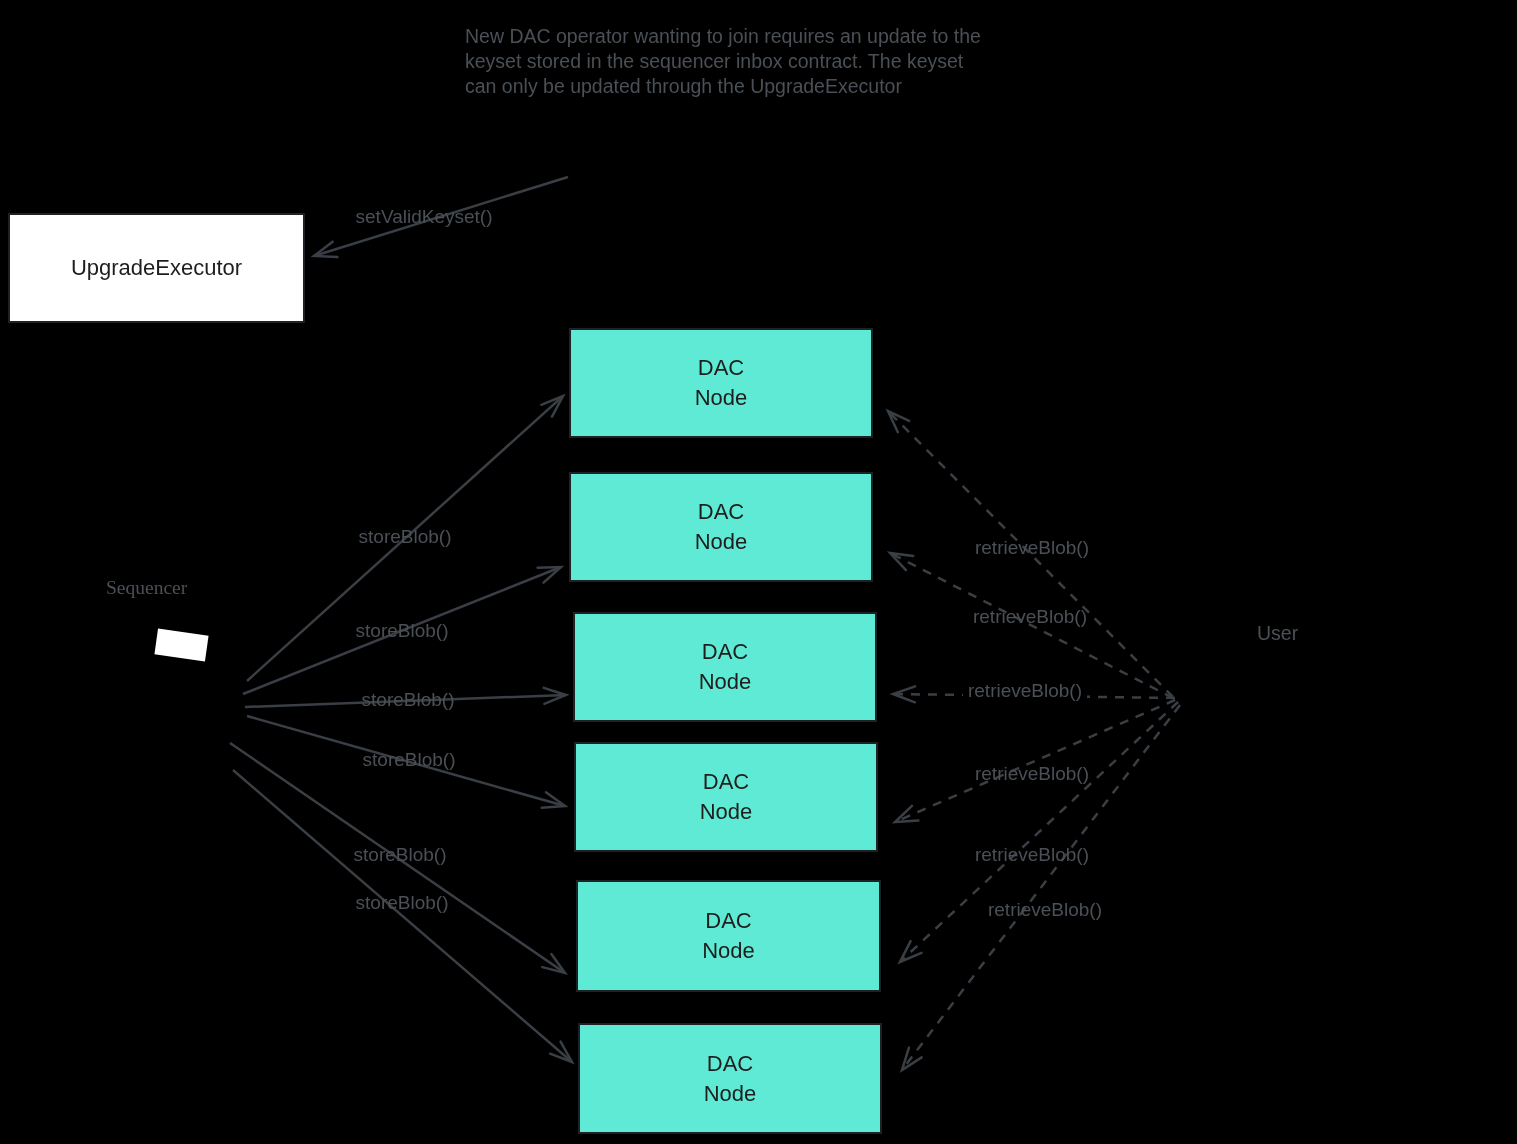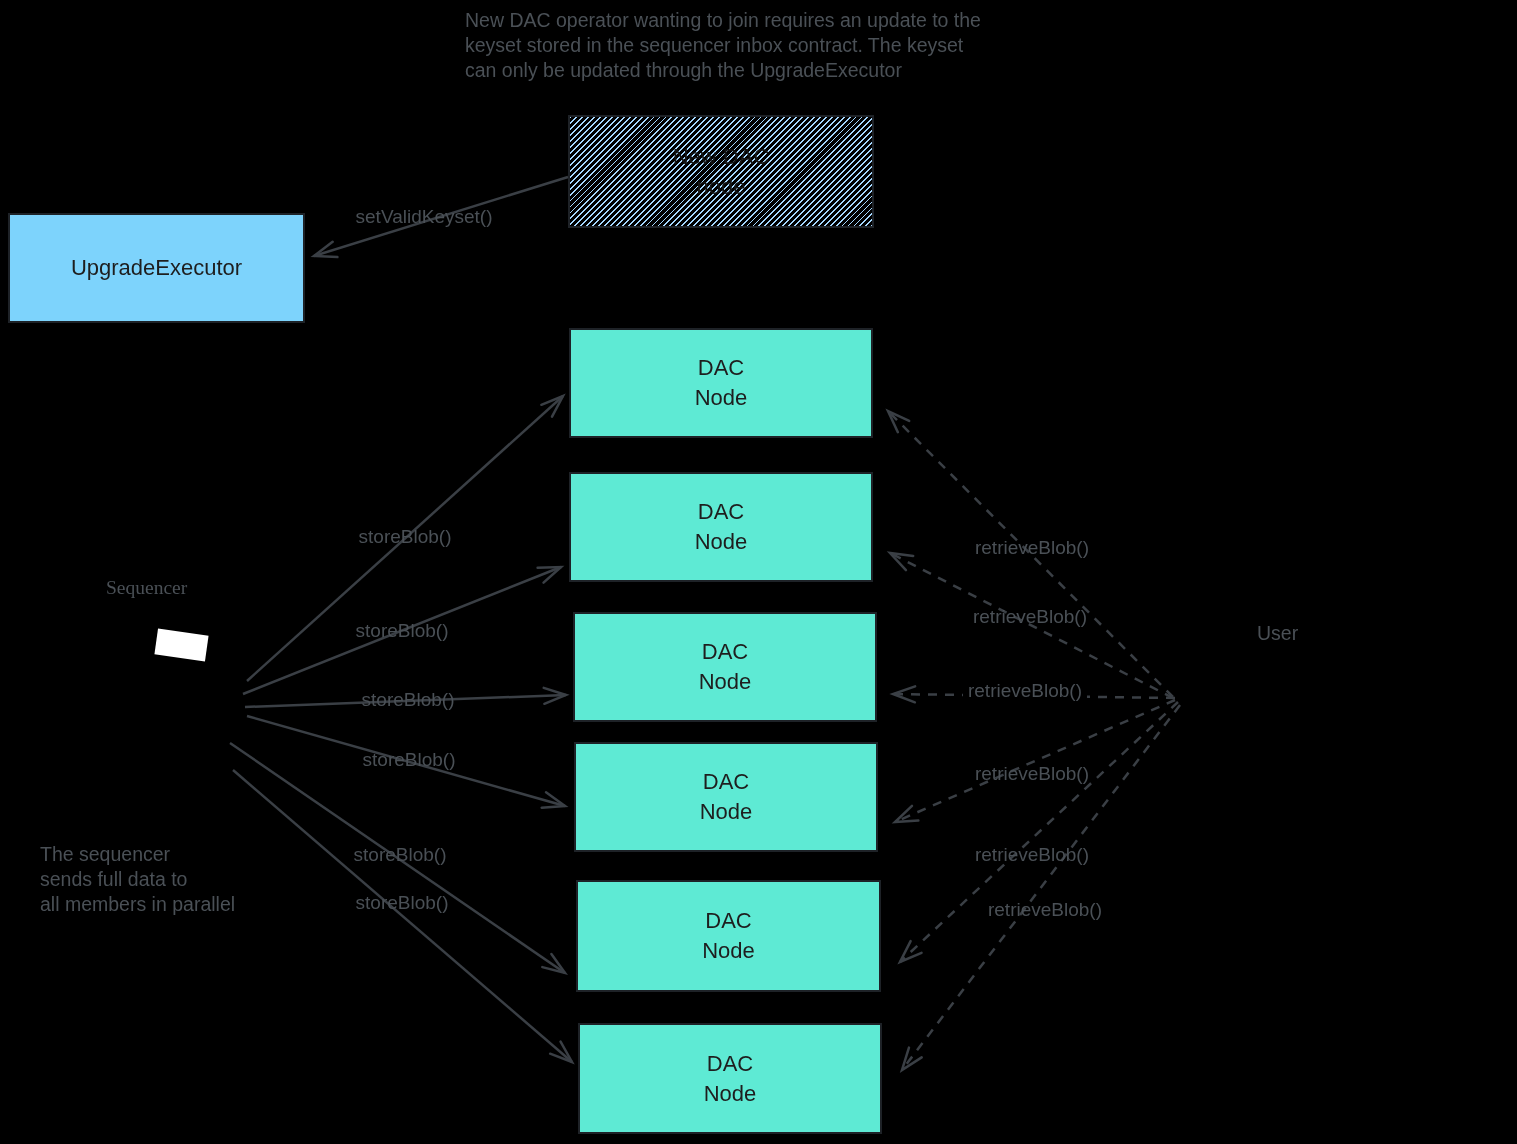--- a/index.html
+++ b/index.html
@@ -5,27 +5,27 @@
   html,body{margin:0;padding:0;background:#000;}
   .canvas{
     position:relative;width:1517px;height:1144px;background:#000000;overflow:hidden;
     font-family:"Liberation Sans",sans-serif;
   }
   .box{
     position:absolute;border:2px solid #1e2227;display:flex;align-items:center;justify-content:center;
     text-align:center;color:#1e1e1e;font-size:22px;line-height:30px;white-space:pre-line;
   }
   .dac{background:#5eead4;}
-  .pink{background:#7dd3fc;}
+  .pink{background:#ffffff;}
   .hatch{
     background:repeating-linear-gradient(135deg,#a5d8ff 0 1.3px,transparent 1.3px 4.2px);
     color:#141414;
   }
   .annotation{
-    position:absolute;color:#4a5056;font-size:19.5px;line-height:25px;white-space:pre-line;
+    position:absolute;color:#4a5056;font-size:19.5px;line-height:25px;white-space:pre-line;margin-top:16px;
   }
   .edge-label{
     position:absolute;transform:translate(-50%,-50%);color:#4a5056;font-size:19px;white-space:nowrap;
   }
   .edge-label.gap{background:#000;padding:0 5px;}
   .svg-layer{position:absolute;left:0;top:0;}
   .seq-screen{
     position:absolute;left:156px;top:632px;width:51px;height:26px;background:#ffffff;
     transform:rotate(8deg);
   }
@@ -60,30 +60,25 @@
         <line x1="1175" y1="700" x2="895" y2="822" marker-end="url(#ah)"></line>
         <line x1="1178" y1="702" x2="900" y2="962" marker-end="url(#ah)"></line>
         <line x1="1180" y1="705" x2="902" y2="1070" marker-end="url(#ah)"></line>
       </g>
     </g>
   </svg>
 
   <div class="annotation" style="left:465px;top:8px;">New DAC operator wanting to join requires an update to the
 keyset stored in the sequencer inbox contract. The keyset
 can only be updated through the UpgradeExecutor</div>
-  <div class="annotation" style="left:40px;top:842px;">The sequencer
-sends full data to
-all members in parallel</div>
 
   <div class="actor-label" style="left:106px;top:577px;font-family:Liberation Serif, serif;">Sequencer</div>
   <div class="seq-screen"></div>
   <div class="actor-label" style="left:1257px;top:622px;">User</div>
 
-  <div class="box hatch" style="left:568px;top:115px;width:302px;height:109px;">New DAC
-node</div>
 
   <div class="box pink" style="left:8px;top:213px;width:293px;height:106px;">UpgradeExecutor</div>
 
   <div class="box dac" style="left:569px;top:328px;width:300px;height:106px;">DAC
 Node</div>
   <div class="box dac" style="left:569px;top:472px;width:300px;height:106px;">DAC
 Node</div>
   <div class="box dac" style="left:573px;top:612px;width:300px;height:106px;">DAC
 Node</div>
   <div class="box dac" style="left:574px;top:742px;width:300px;height:106px;">DAC

